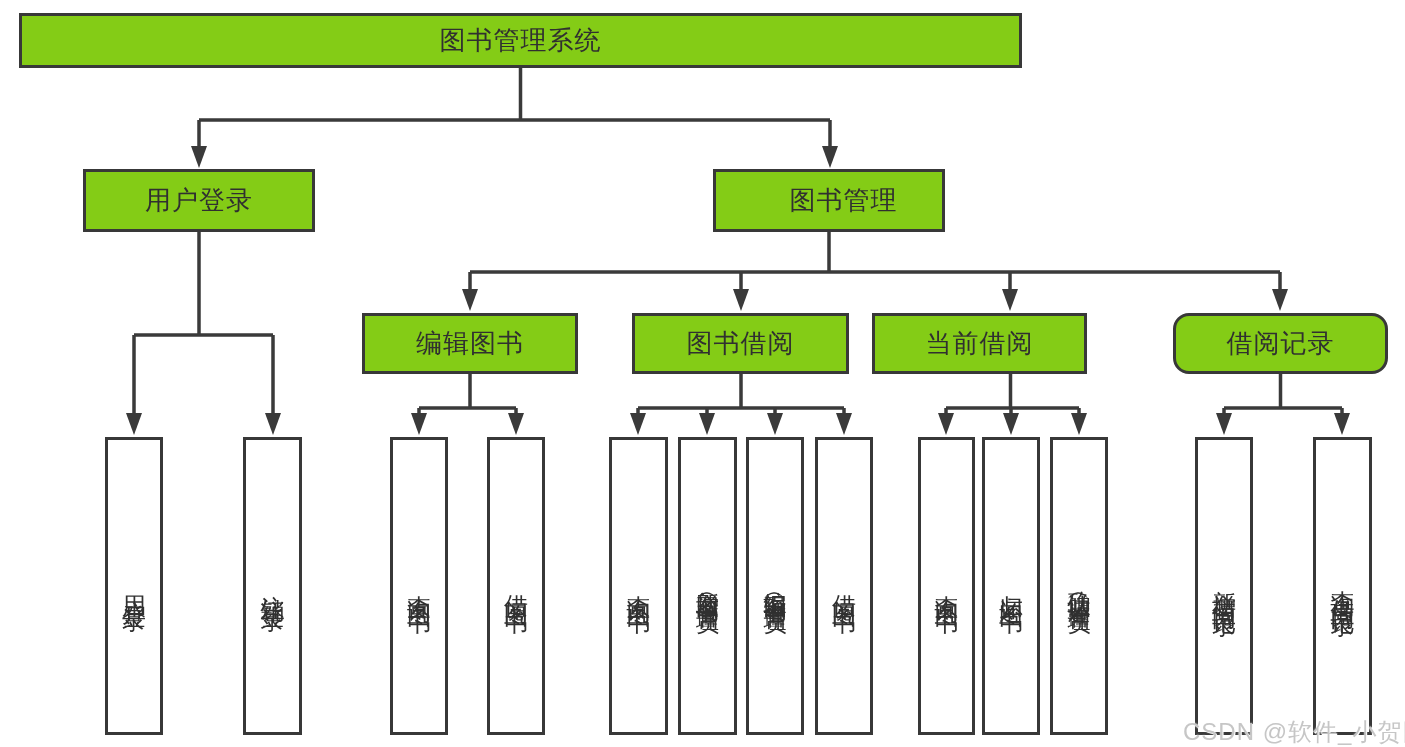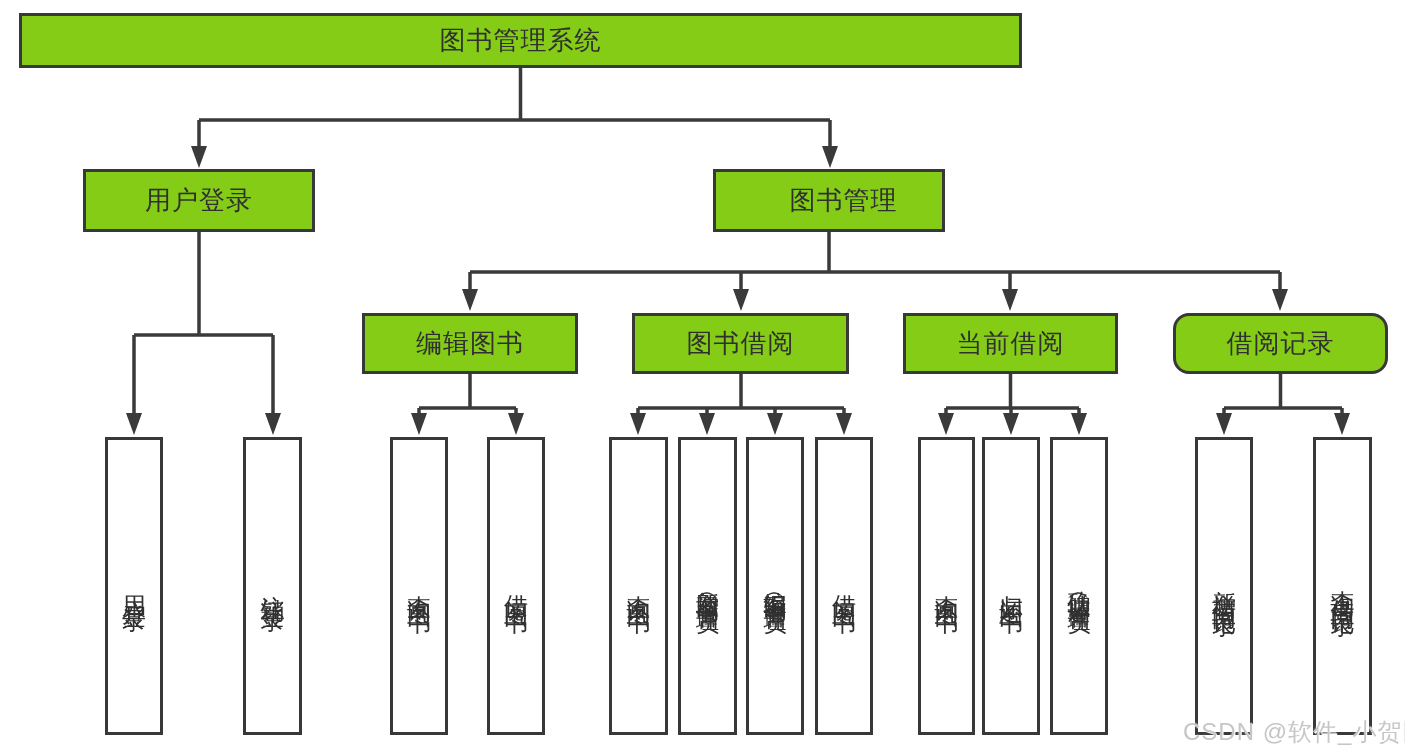--- a/index.html
+++ b/index.html
@@ -117,21 +117,21 @@
   <div class="node" style="left:713px; top:169px; width:232px; height:63px;padding-left:29px;">
     <span>图书管理</span>
   </div>
 
   <div class="node" style="left:362px; top:313px; width:216px; height:61px;">
     <span>编辑图书</span>
   </div>
   <div class="node" style="left:632px; top:313px; width:217px; height:61px;">
     <span>图书借阅</span>
   </div>
-  <div class="node" style="left:903px; top:313px; width:215px; height:61px;">
+  <div class="node" style="left:872px; top:313px; width:215px; height:61px;">
     <span>当前借阅</span>
   </div>
   <div class="node" style="left:1173px; top:313px; width:215px; height:61px;border-radius:16px;">
     <span>借阅记录</span>
   </div>
 
   <div class="leaf" style="left:105px; width:58px;">
     <span class="vtext">用户登录</span>
   </div>
   <div class="leaf" style="left:243px; width:59px;">

